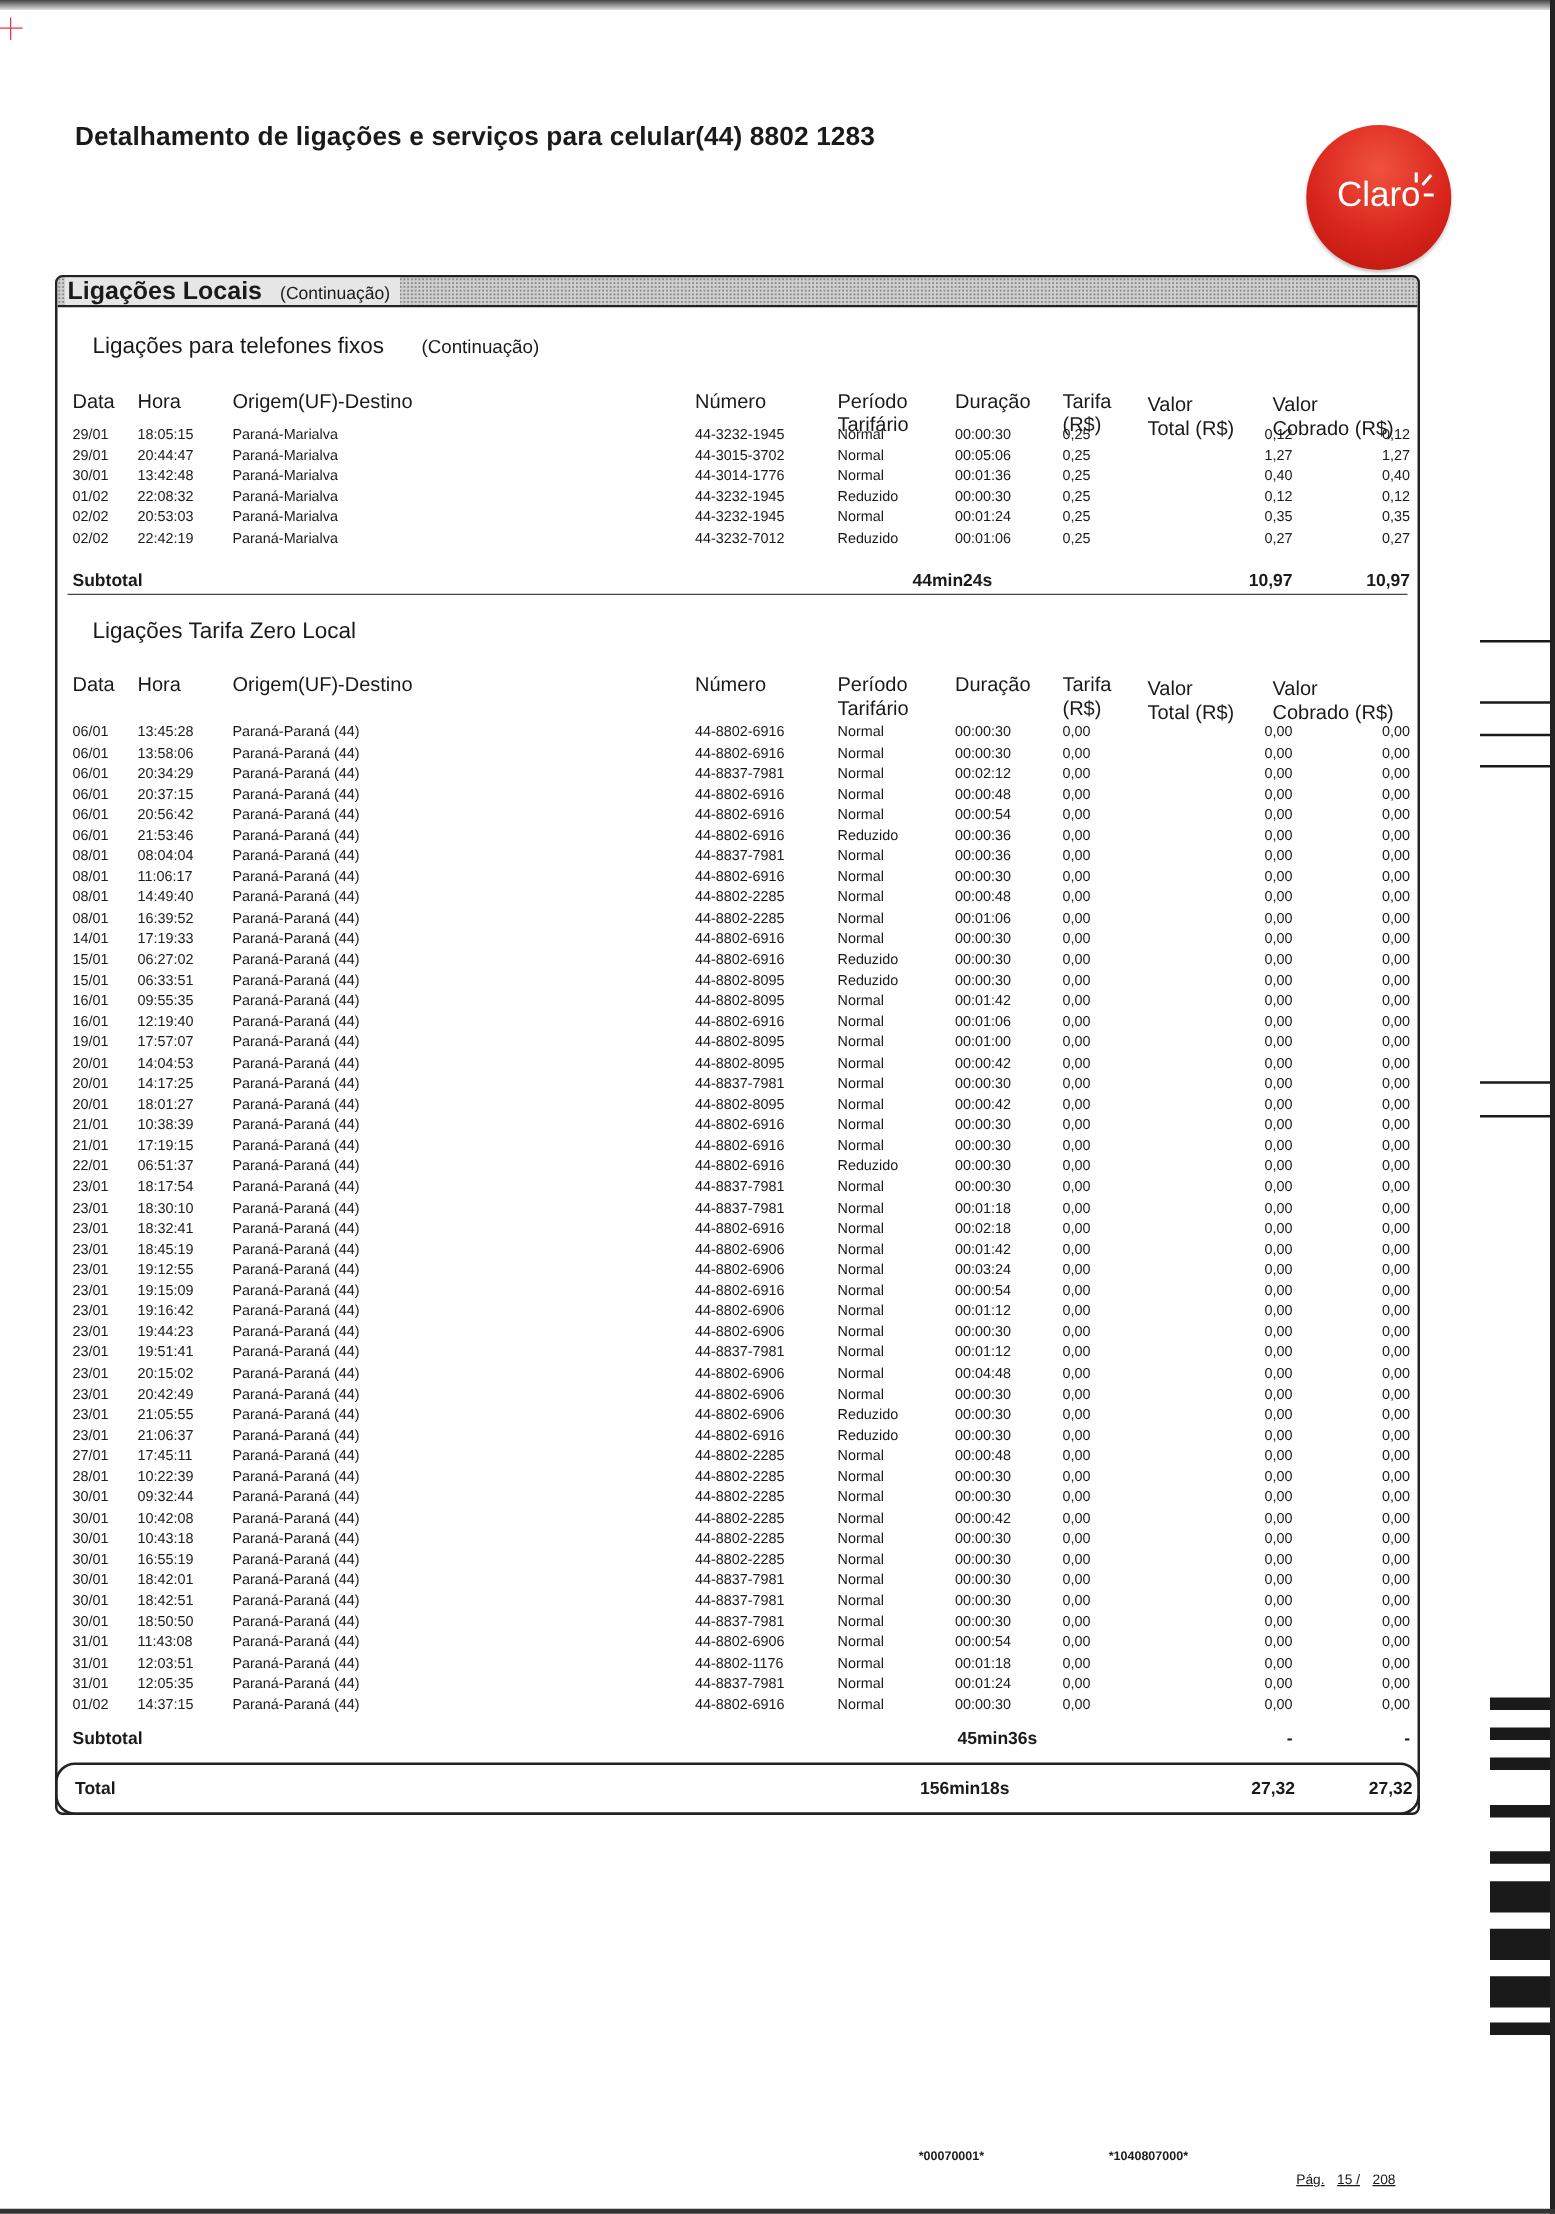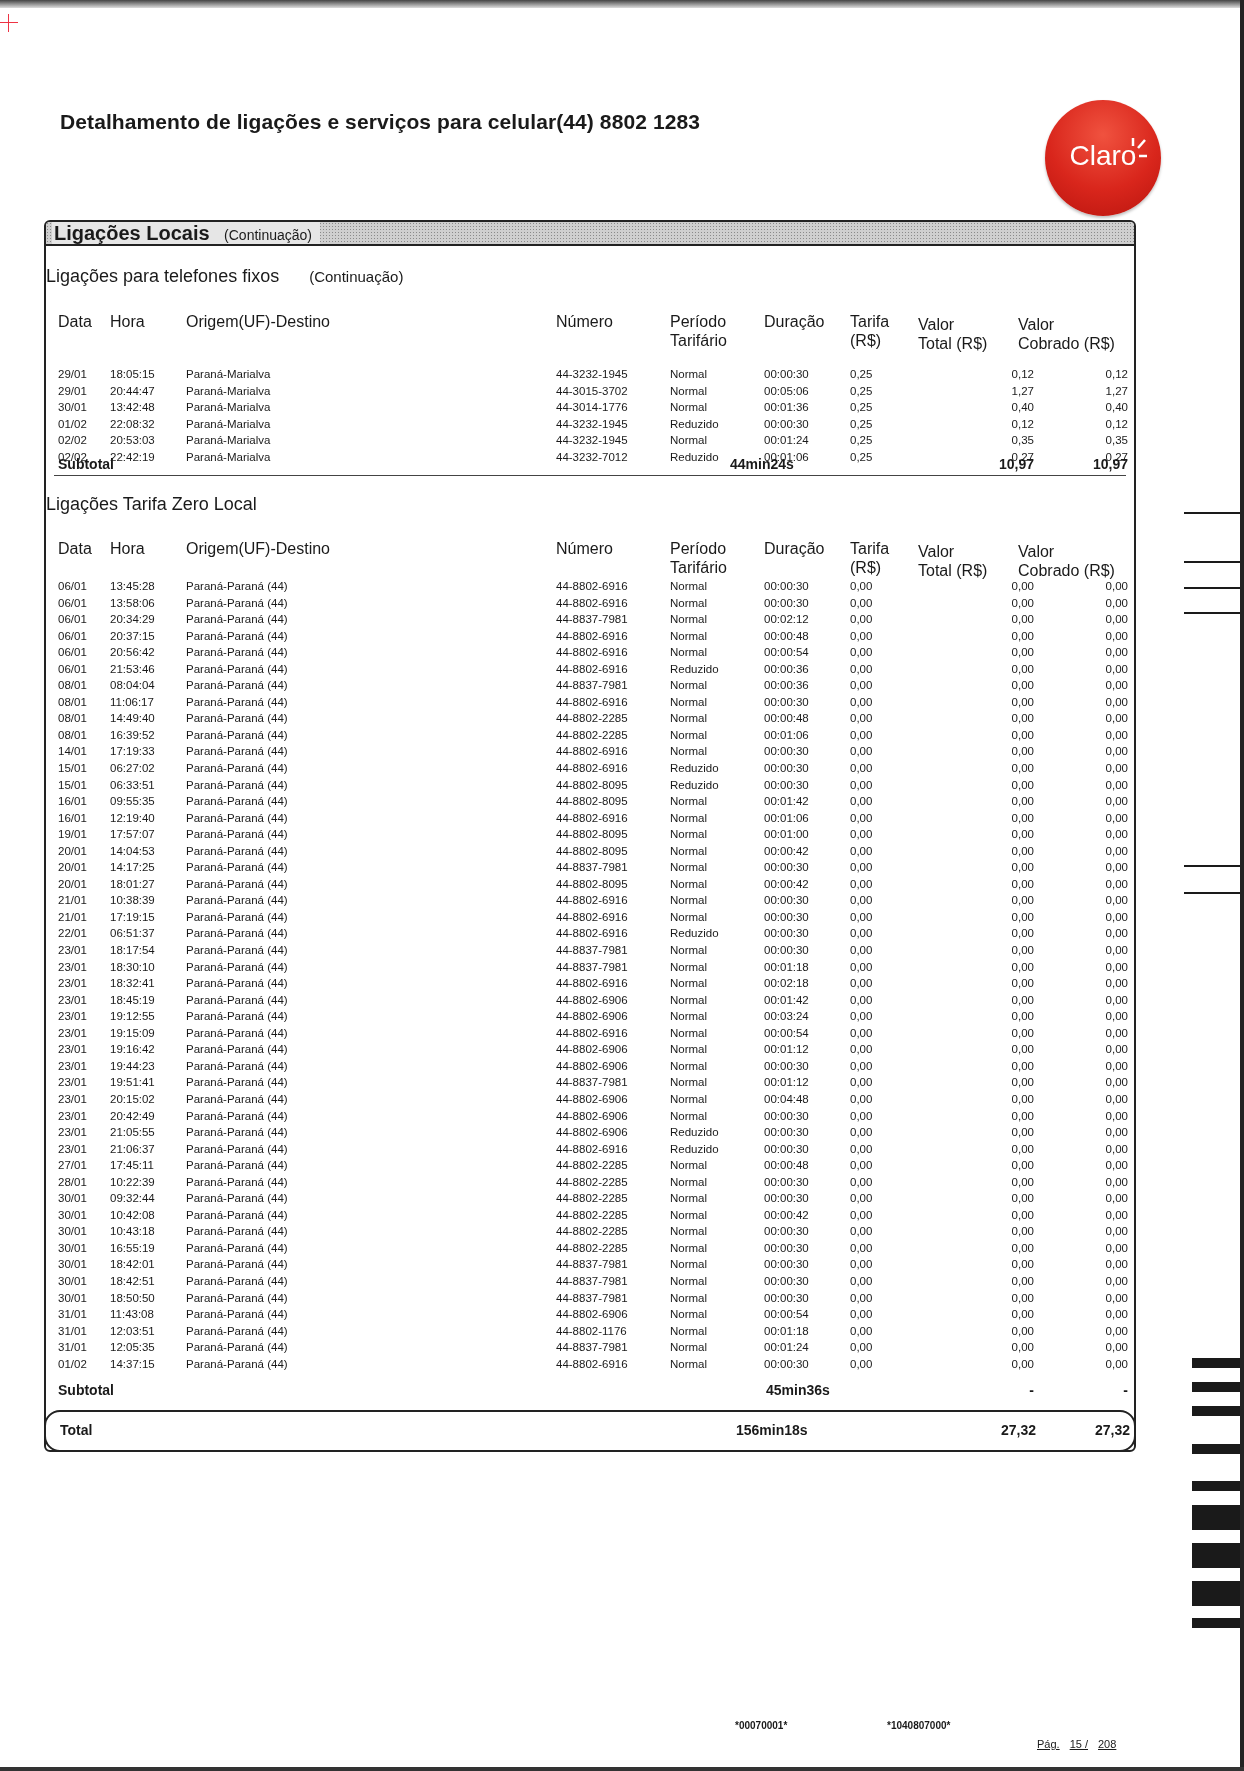--- a/index.html
+++ b/index.html
@@ -5,37 +5,37 @@
   html, body { margin:0; padding:0; }
   body { width:1244px; height:1771px; background:#ffffff; position:relative; overflow:hidden;
          font-family:"Liberation Sans", sans-serif; color:#1a1a1a; }
   .scan-top { position:absolute; left:0; top:0; width:1244px; height:8px; background:linear-gradient(#444,#ddd); }
   .scan-right { position:absolute; right:0; top:0; width:4px; height:1771px; background:#222; }
   .scan-bottom { position:absolute; left:0; bottom:0; width:1244px; height:4px; background:#333; }
   .corner-mark { position:absolute; left:0; top:14px; width:18px; height:18px; }
   .corner-mark:before { content:""; position:absolute; left:0; top:8px; width:18px; height:1px; background:#e34; }
   .corner-mark:after { content:""; position:absolute; left:8px; top:0; width:1px; height:18px; background:#e34; }
 
-  .doc-title { position:absolute; left:60px; top:110px; font-size:21px; font-weight:bold; letter-spacing:0.1px; }
+  .doc-title { position:absolute; left:60px; top:98px; font-size:21px; font-weight:bold; letter-spacing:0.1px; }
   .logo { position:absolute; left:1045px; top:100px; width:116px; height:116px; border-radius:50%;
           background:radial-gradient(circle at 50% 30%, #f0523f 0%, #d9261c 55%, #b8140e 100%);
           box-shadow:0 2px 3px rgba(0,0,0,0.25); }
   .logo-text { position:absolute; left:0; right:0; top:40px; text-align:center; color:#fff; font-size:28px; font-weight:normal; }
   .logo-rays { position:absolute; left:85px; top:36px; width:20px; height:30px; }
 
   .section { position:absolute; left:44px; top:220px; width:1092px; height:1232px; border:2px solid #222; border-radius:6px; box-sizing:border-box; }
   .section-header { position:absolute; left:0; top:0; right:0; height:22px; border-bottom:2px solid #222;
                     background-color:#cfcfcf;
                     background-image:radial-gradient(#8a8a8a 0.8px, transparent 0.9px);
                     background-size:3px 3px; border-radius:4px 4px 0 0; }
   .section-header-label { position:absolute; left:6px; top:0; height:22px; padding:0 8px 0 2px; background:#e6e6e6; }
   .section-header-title { font-size:20px; font-weight:bold; line-height:22px; }
   .section-header-sub { font-size:14px; margin-left:10px; line-height:22px; }
 
-  .sub-title { position:absolute; left:0; font-size:18px; }
+  .sub-title { position:absolute; left:28px; font-size:18px; }
   .sub-cont { font-size:15px; margin-left:30px; }
 
   .col { position:absolute; }
   .thead { position:absolute; left:0; right:0; font-size:16px; line-height:19px; }
   .rows { position:absolute; left:0; right:0; font-size:11.5px; }
   .row { position:relative; height:16.55px; line-height:16.55px; }
   .c-data { left:12px; width:50px; }
   .c-hora { left:64px; width:70px; }
   .c-orig { left:140px; width:300px; }
   .c-num { left:510px; width:100px; }
@@ -95,21 +95,21 @@
     <div class="col c-hora">Hora</div>
     <div class="col c-orig">Origem(UF)-Destino</div>
     <div class="col c-num">Número</div>
     <div class="col c-per"><span>Período</span><br><span>Tarifário</span></div>
     <div class="col c-dur">Duração</div>
     <div class="col c-tar"><span>Tarifa</span><br><span>(R$)</span></div>
     <div class="col c-vt" style="top:3px;"><span>Valor</span><br><span>Total  (R$)</span></div>
     <div class="col c-vc" style="top:3px;"><span>Valor</span><br><span>Cobrado  (R$)</span></div>
   </div>
 
-  <div class="rows" style="top:144px;">
+  <div class="rows" style="top:118px;">
       <div class="row">
         <div class="col c-data">29/01</div>
         <div class="col c-hora">18:05:15</div>
         <div class="col c-orig">Paraná-Marialva</div>
         <div class="col c-num">44-3232-1945</div>
         <div class="col c-per">Normal</div>
         <div class="col c-dur">00:00:30</div>
         <div class="col c-tar">0,25</div>
         <div class="col c-vt">0,12</div>
         <div class="col c-vc">0,12</div>

